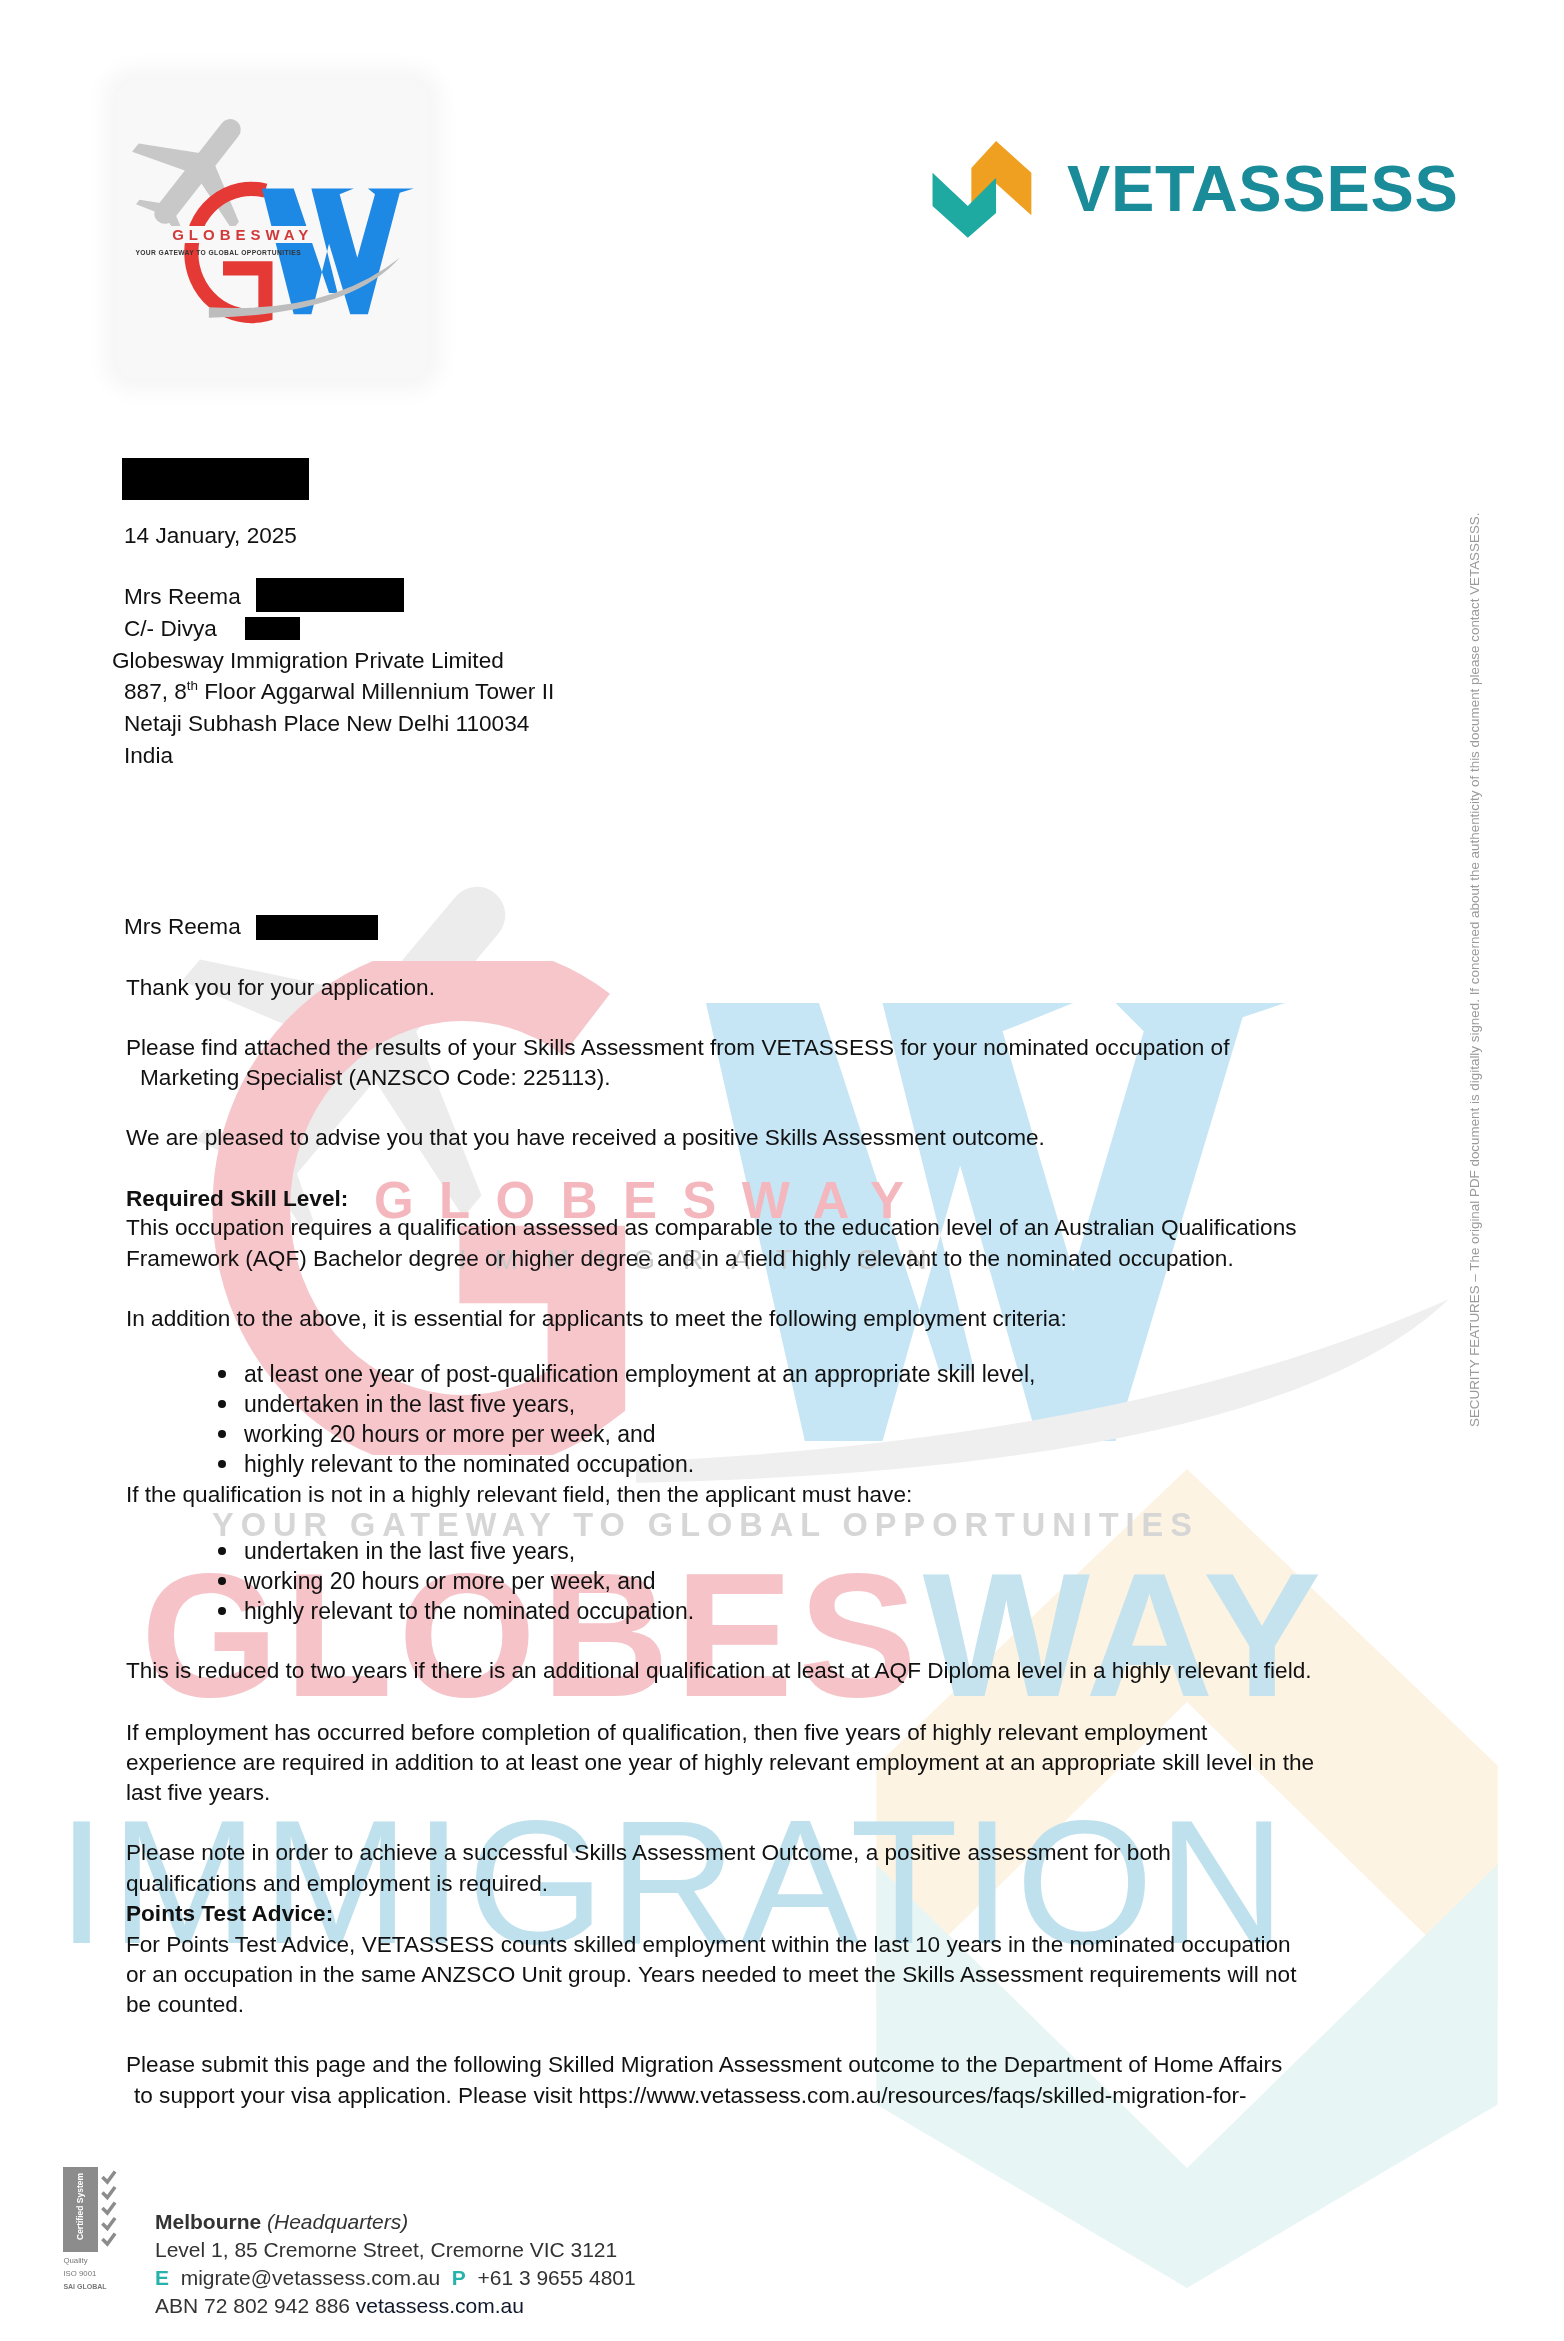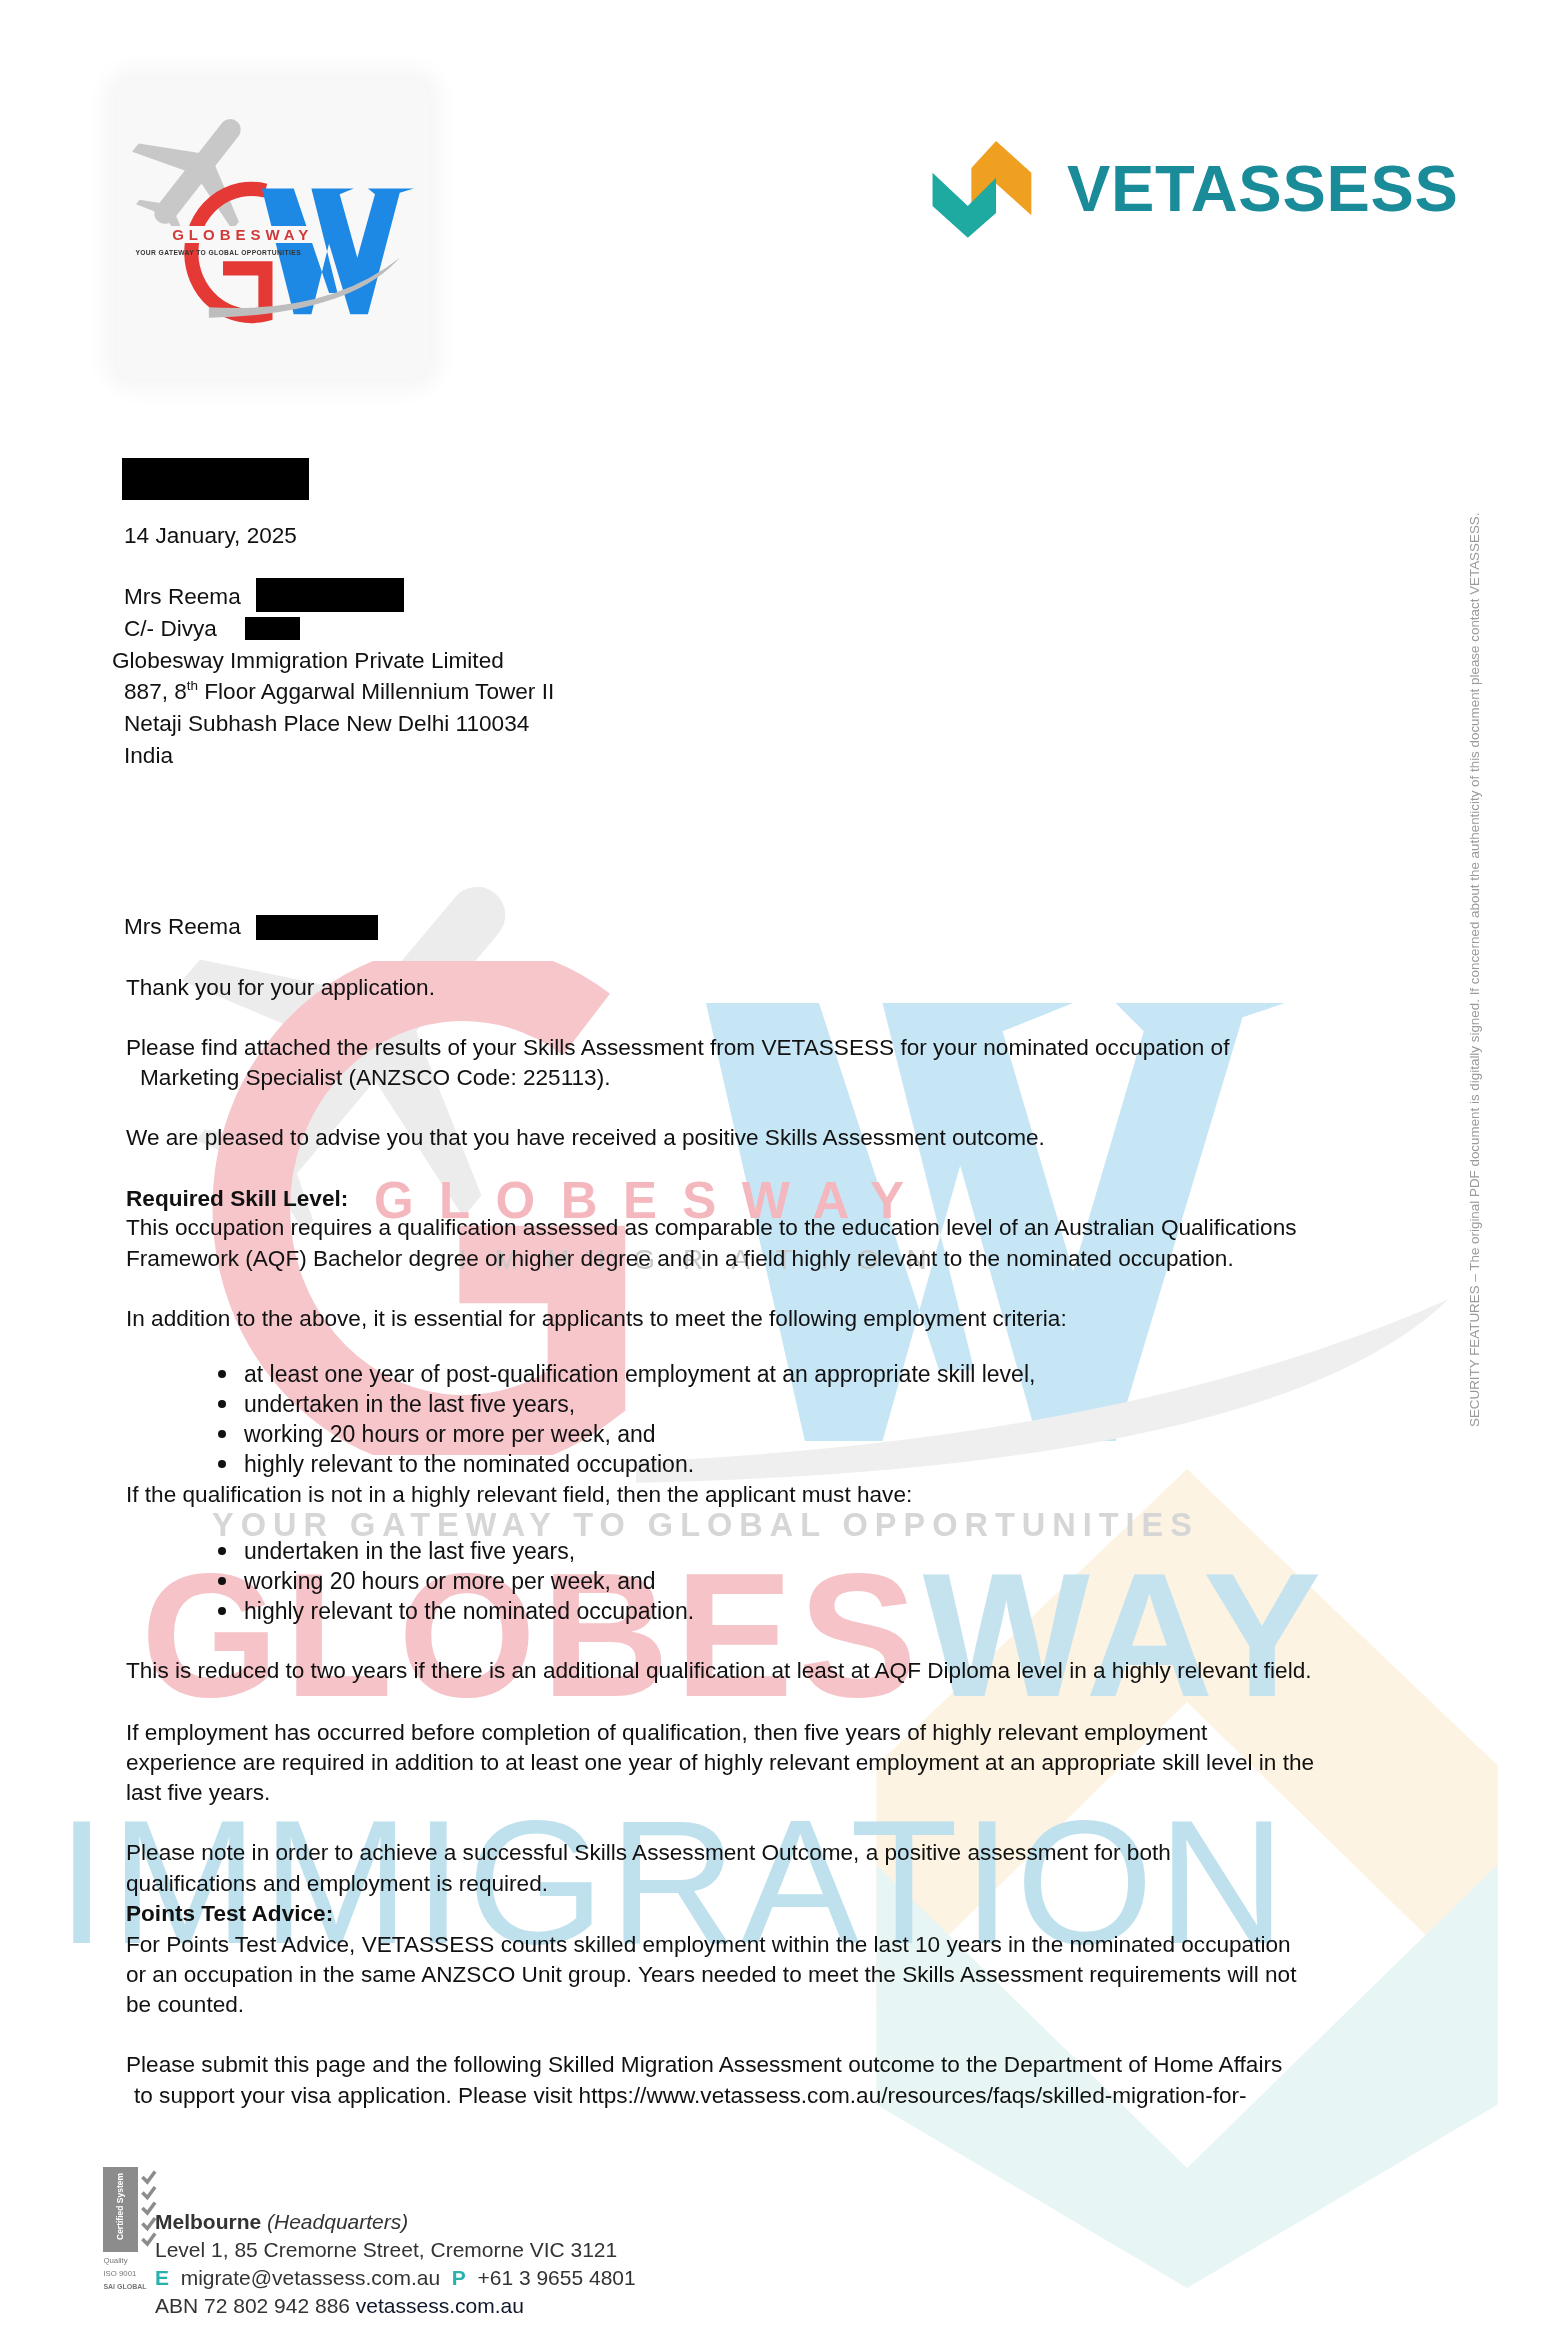--- a/index.html
+++ b/index.html
@@ -71,21 +71,21 @@
   .bold { font-weight: bold; }
   sup { font-size: 13.4px; line-height: 0; }
   .bullet-list { position: absolute; left: 218px; margin: 0; padding: 0; list-style: none; }
   .bullet-list li { font-size: 23px; line-height: 30px; position: relative; padding-left: 26px; white-space: nowrap; }
   .bullet-list li::before {
     content: ""; position: absolute; left: 0; top: 11.3px; width: 7.8px; height: 7.8px;
     border-radius: 50%; background: #111;
   }
 
   
-  .iso { left: 62px; top: 2167px; width: 59px; height: 141px; margin-left: 40px; }
+  .iso { left: 62px; top: 2167px; width: 59px; height: 141px; }
   .iso-badge {
     position: absolute; left: 1.4px; top: 0; width: 35px; height: 85px; background: #8c8c8c;
   }
   .iso-badge-text {
     position: absolute; left: 11.3px; top: 73px; transform-origin: 0 0; transform: rotate(-90deg);
     font-size: 8.5px; color: #fff; font-weight: bold; white-space: nowrap;
   }
   .iso-checks { position: absolute; left: 39px; top: 0; width: 15.5px; height: 85px; }
   .iso-small { position: absolute; left: 1.4px; font-size: 7.8px; color: #777; white-space: nowrap; }
   .footer { left: 155px; top: 2164px; font-size: 21px; line-height: 28px; color: #333; margin-top: 44px; }

